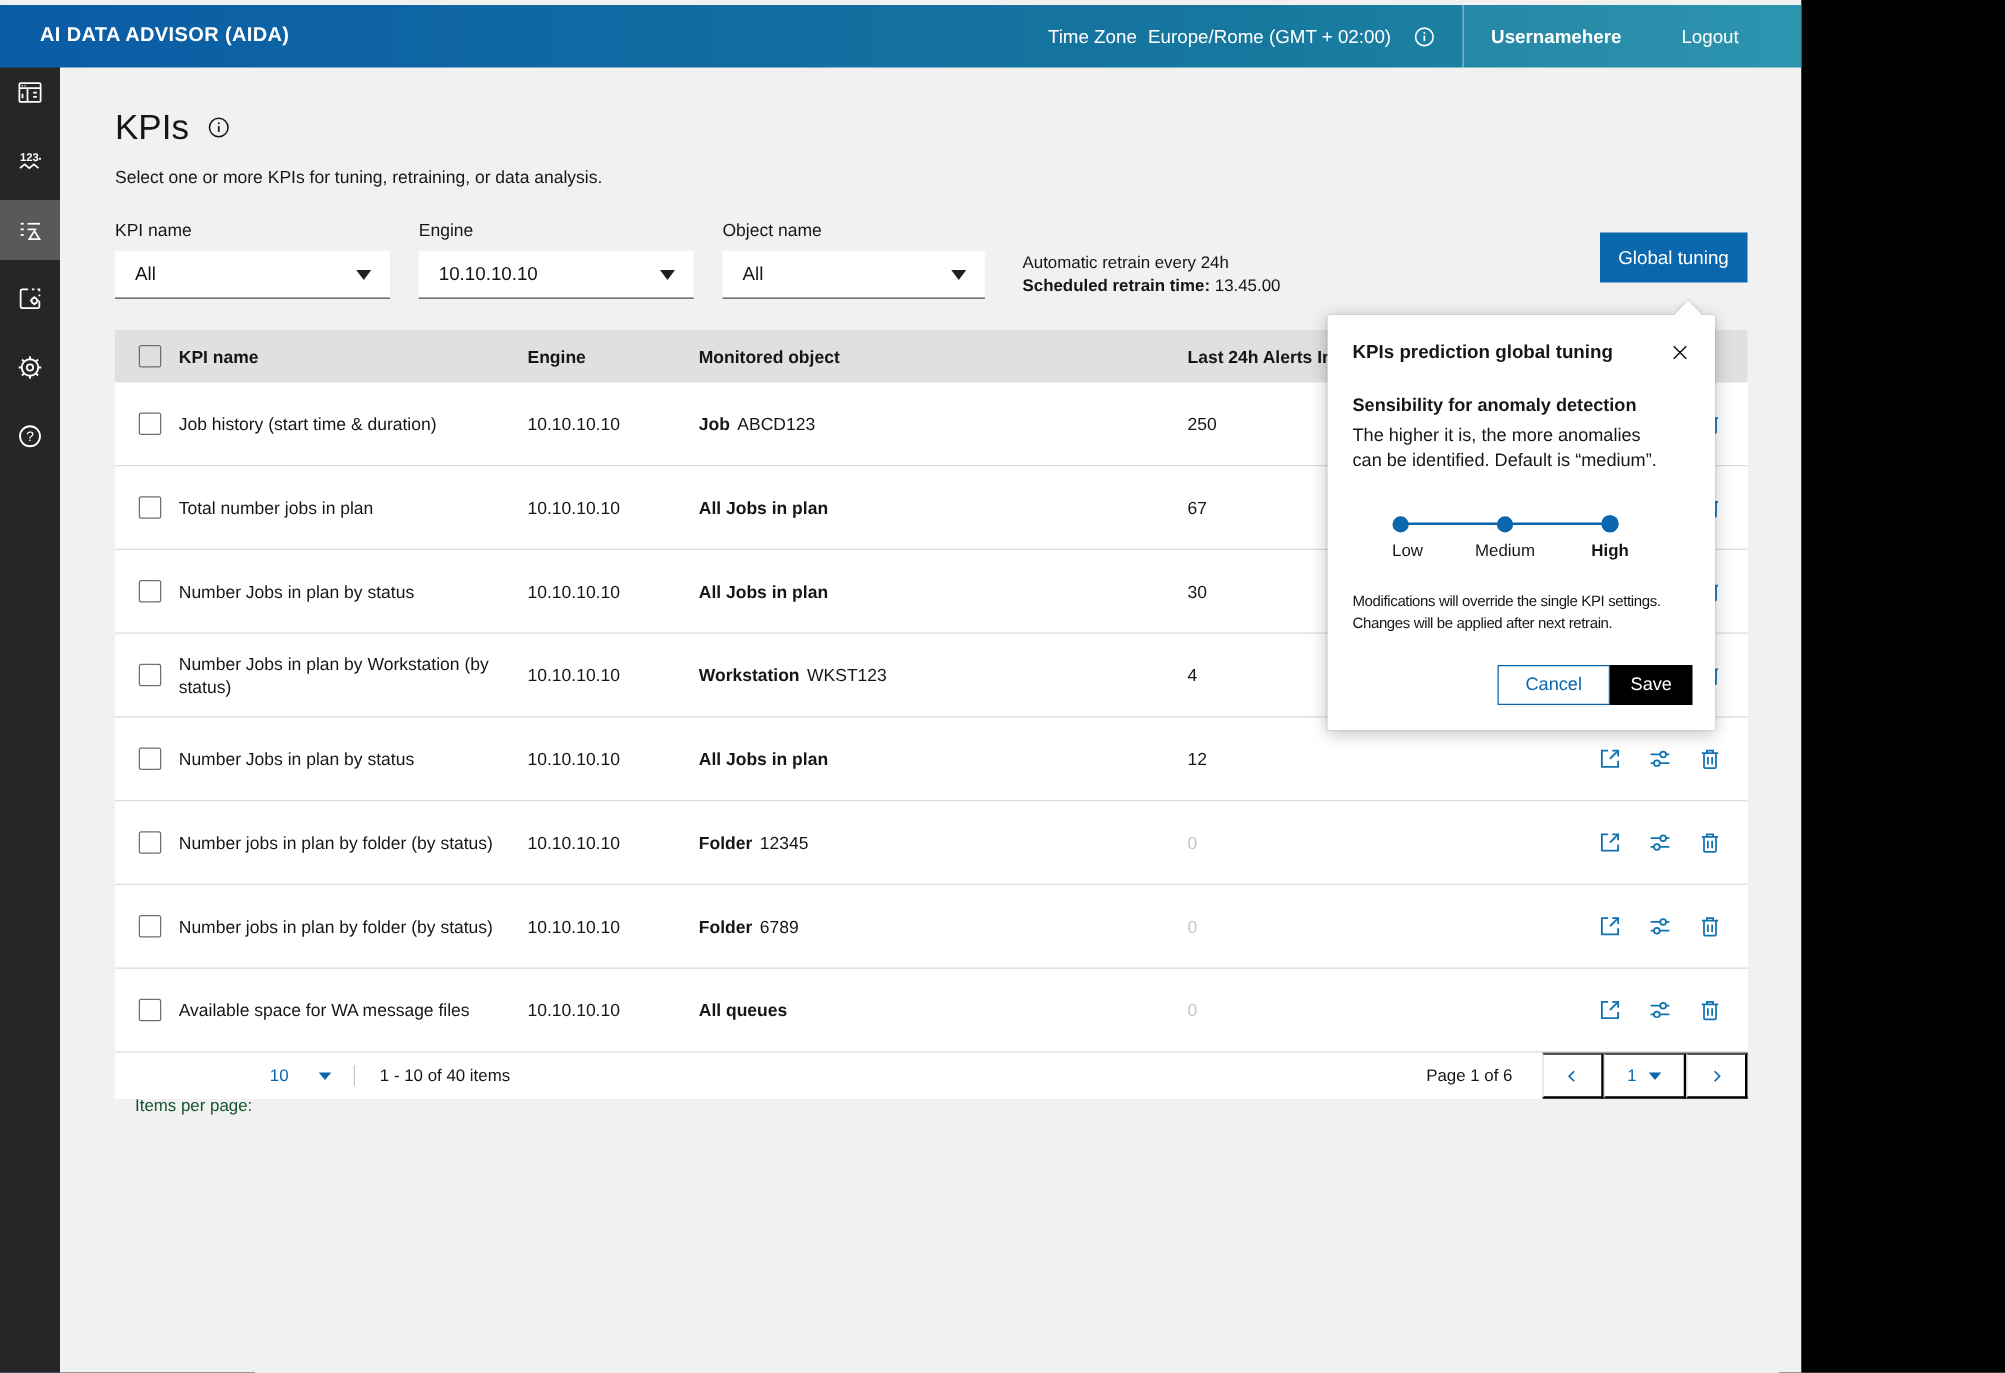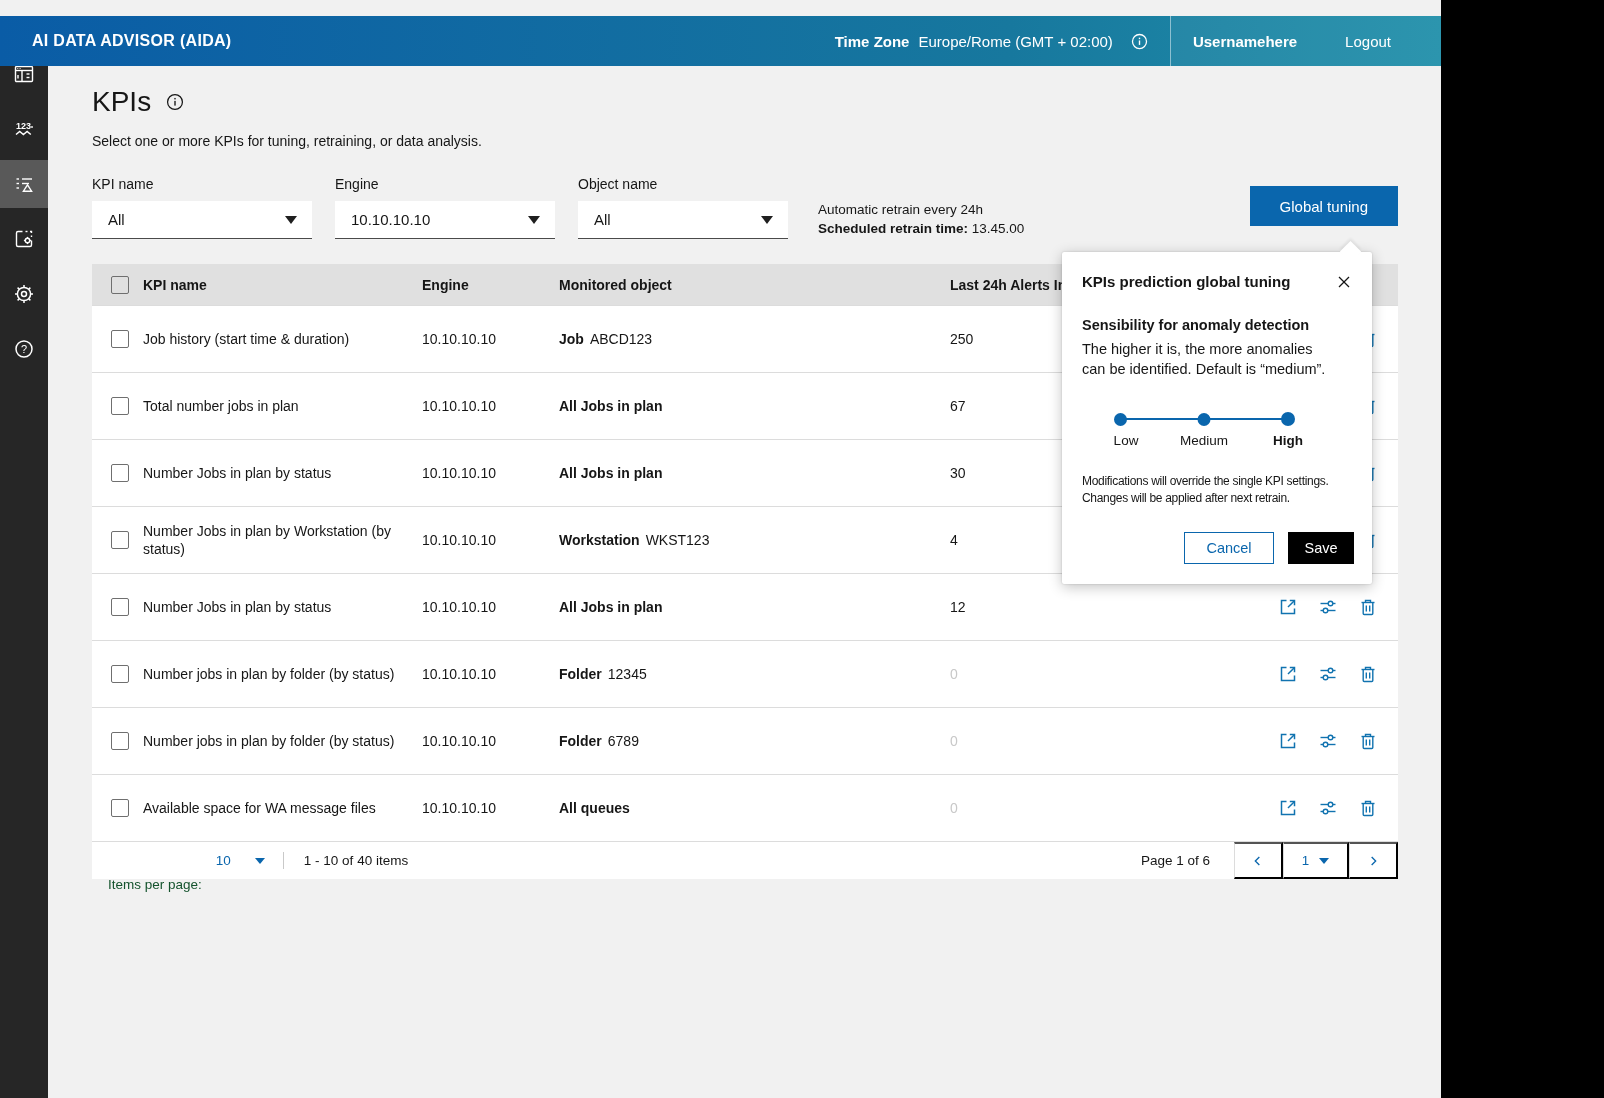--- a/index.html
+++ b/index.html
@@ -1,27 +1,27 @@
 <!DOCTYPE html>
 <html><head>
 <meta charset="utf-8">
 <style>
   * { margin:0; padding:0; box-sizing:border-box; }
   html,body { width:1604px; height:1098px; background:#000; overflow:hidden;
               font-family:"Liberation Sans", sans-serif; color:#161616; }
   .app { position:absolute; left:0; top:0; width:1441px; height:1098px; background:#f1f1f1; }
 
   
-  .header { position:absolute; left:0; top:16px; width:100%; height:50px;
+  .header { position:absolute; left:0; top:4px; width:100%; height:50px;
             background:linear-gradient(90deg,#0a5ca6 0%,#17789e 70%,#2190aa 100%);
             display:flex; align-items:center; color:#fff; z-index:5; }
   .header-title { margin-left:32px; font-size:16px; font-weight:bold; letter-spacing:.3px; }
   .header-right { margin-left:auto; display:flex; align-items:stretch; height:100%; }
   .tz-group { display:flex; align-items:center; gap:9px; padding-right:22px; font-size:15px; }
-  .tz-label { font-weight:bold; }
+  .tz-label { font-weight:normal; }
   .hdr-divider { width:1px; background:rgba(255,255,255,.5); }
   .user-group { display:flex; align-items:center; gap:48px; padding:0 50px 0 22px;
                 font-size:15px; background:rgba(255,255,255,.05); }
   .user-name { font-weight:bold; }
   .logout { cursor:pointer; }
 
   
   .sidebar { position:absolute; left:0; top:50px; bottom:0; width:48px; background:#262626;
              display:flex; flex-direction:column; align-items:center; z-index:4; }
   .side-item { width:48px; height:48px; margin-bottom:7px; display:flex; align-items:center;
@@ -39,21 +39,21 @@
   .filter-row { display:flex; margin-top:27px; }
   .filter { width:220px; margin-right:23px; }
   .filter.small { width:210px; margin-right:0; }
   .filter-label { font-size:14px; margin-bottom:9px; }
   .select-box { height:38px; background:#fff; border-bottom:1px solid #4a4a4a;
                 display:flex; align-items:center; justify-content:space-between;
                 padding:0 15px 0 16px; font-size:15px; cursor:pointer; }
   .caret-dark { width:0; height:0; border-left:6.5px solid transparent; border-right:6.5px solid transparent;
                 border-top:8px solid #1f1f1f; }
   .retrain { margin-left:30px; margin-top:24px; font-size:13.5px; line-height:19px; }
-  .global-btn { margin-left:auto; margin-top:10px; height:40px; padding:0 30px; background:#0a66ad;
+  .global-btn { margin-left:auto; margin-top:10px; height:40px; padding:0 15px; background:#0a66ad;
                 color:#fff; font-size:15px; border:none; cursor:pointer; }
 
   
   .table-card { margin-top:25px; background:#fff; }
   .tgrid { display:grid; grid-template-columns:51px 279px 137px 391px 120px 1fr; align-items:center; }
   .t-head { height:41px; background:#e0e0e0; font-size:14px; font-weight:bold; }
   .t-head .hcell { white-space:nowrap; overflow:visible; }
   .t-row { min-height:67px; background:#fff; border-top:1px solid #dcdcdc; font-size:14px; }
   .cb-cell { padding-left:19px; }
   .cb { width:18px; height:18px; border:1.5px solid #6f6f6f; border-radius:2px; background:transparent;
@@ -97,21 +97,21 @@
   .sl-dot { position:absolute; top:0.5px; width:13px; height:13px; border-radius:50%; background:#0a66ad; cursor:pointer; }
   .sl-dot.low { left:-6px; }
   .sl-dot.med { left:50%; transform:translateX(-50%); }
   .sl-dot.high { right:-7px; top:0; width:14px; height:14px; }
   .slider-labels { position:relative; height:17px; margin-top:7px; font-size:13.5px; }
   .sl-label { position:absolute; transform:translateX(-50%); white-space:nowrap; }
   .sl-label.l0 { left:44px; }
   .sl-label.l1 { left:122px; }
   .sl-label.l2 { left:206px; font-weight:bold; }
   .pop-note { margin-top:23px; font-size:12px; letter-spacing:-.3px; line-height:17px; }
-  .pop-actions { margin-top:25px; display:flex; justify-content:flex-end; gap:14px; }
+  .pop-actions { margin-top:25px; display:flex; justify-content:flex-end; gap:0; }
   .btn-cancel { min-width:90px; height:32px; border:1px solid #0a66ad; background:#fff; color:#0a66ad;
                 font-size:14.5px; cursor:pointer; }
   .btn-save { min-width:66px; height:32px; border:none; background:#000000; color:#fff;
               font-size:14.5px; cursor:pointer; }
   svg { display:block; }
 </style>
 </head>
 <body>
 
 <div class="app">

